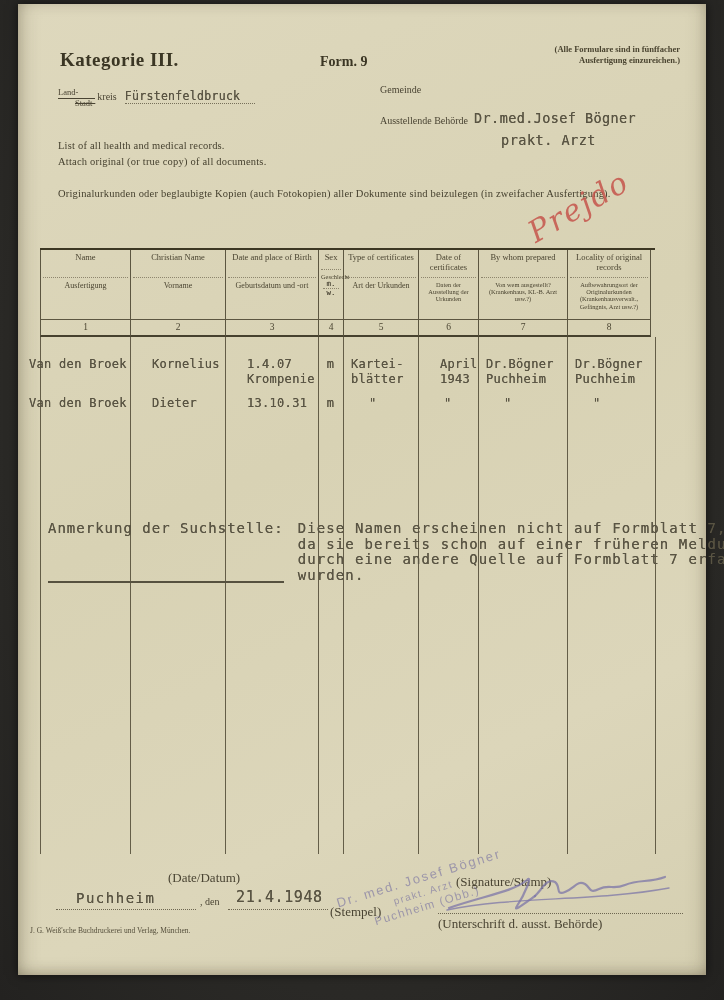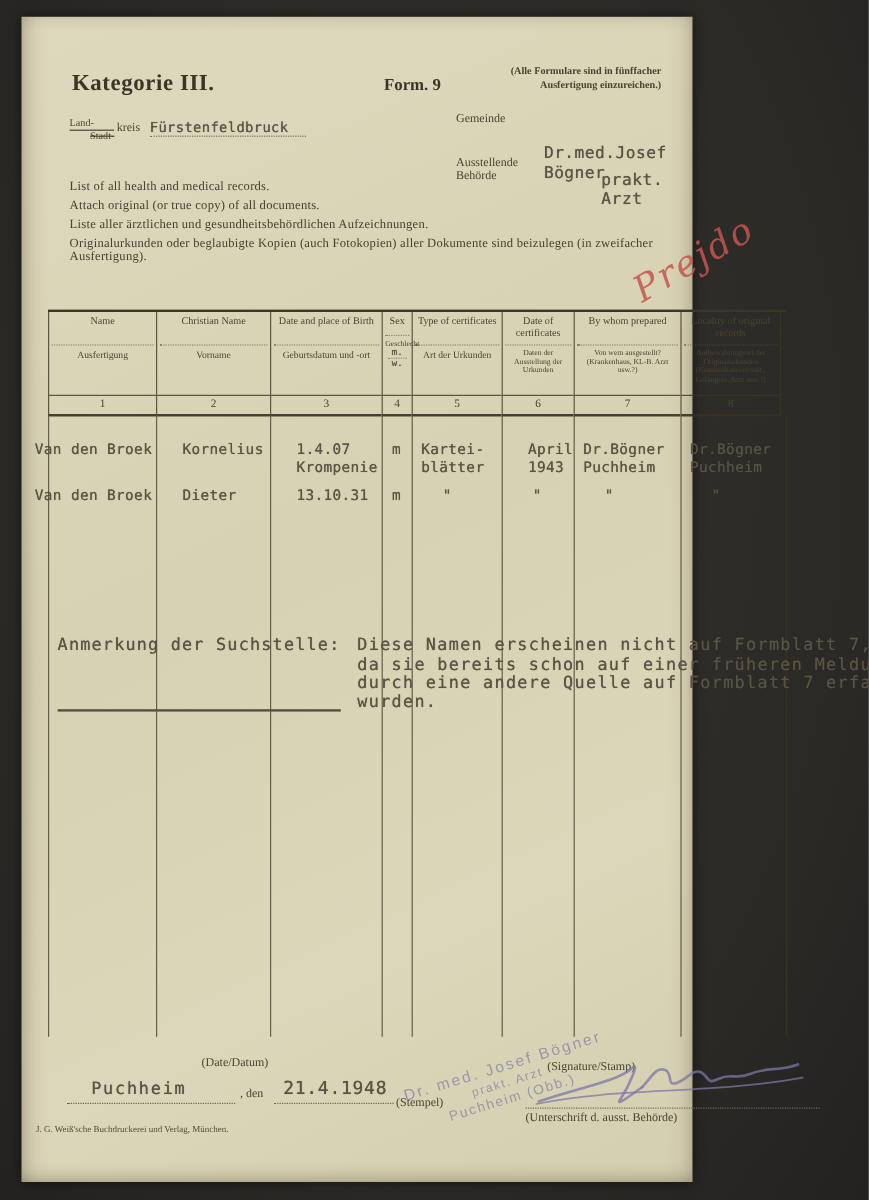--- a/index.html
+++ b/index.html
@@ -2,21 +2,21 @@
 <html><head>
 <meta charset="utf-8">
 <style>
   html,body{margin:0;padding:0;}
   body{
     width:724px;height:1000px;overflow:hidden;position:relative;
     background:radial-gradient(ellipse at 50% 40%, #343330 0%, #2a2926 70%, #232220 100%);
     font-family:"Liberation Serif","DejaVu Serif",serif;
   }
   .paper{
-    position:absolute;left:18px;top:14px;width:559px;height:971px;
+    position:absolute;left:18px;top:4px;width:688px;height:971px;
     background:linear-gradient(155deg,#ded8bd 0%,#d8d2b4 45%,#dcd6ba 75%,#d5cfb1 100%);
     box-shadow:inset 10px 0 22px -12px rgba(60,50,30,.45), inset -10px 0 22px -14px rgba(60,50,30,.4),
                inset 0 -8px 18px -10px rgba(60,50,30,.35), 0 0 10px rgba(0,0,0,.6);
   }
   .abs{position:absolute;}
   .typed{font-family:"DejaVu Sans Mono","Liberation Mono",monospace;color:#595443;
          text-shadow:0 0 .6px rgba(80,74,58,.85);}
   .dotted{border-bottom:1px dotted #77705a;}
   .strike{text-decoration:line-through;margin-left:17px;}
   
@@ -53,21 +53,21 @@
   .c-name{margin-left:-11px;}
   .pad{padding-left:22px;}
   .pad8{padding-left:8px;}
   .ctr{text-align:center;}
   .q{padding-left:26px;}
   
   .remark-label{font-size:14px;letter-spacing:1px;border-bottom:2px solid #56513f;
                 padding-bottom:2px;white-space:nowrap;}
   .remark-line{font-size:14px;line-height:15.5px;letter-spacing:1.1px;white-space:nowrap;}
   
-  .paren{font-size:10px;color:#4a4433;}
+  .paren{font-size:13px;color:#4a4433;}
   .dotline{border-bottom:1.5px dotted #6e6751;height:1px;}
   .sig-stamp{color:rgba(118,112,162,.62);text-align:center;transform:rotate(-17deg);
              font-family:"Liberation Sans","DejaVu Sans",sans-serif;}
   .sig-stamp .l1{font-size:13px;letter-spacing:2px;line-height:16px;}
   .sig-stamp .l2{font-size:10px;letter-spacing:1.5px;line-height:13px;}
   .sig-stamp .l3{font-size:11.5px;letter-spacing:1.5px;line-height:15px;}
   .imprint{font-size:7.5px;color:#544e3b;}
   .typed-lg{font-size:14px;letter-spacing:1.5px;}
 </style>
 </head>
@@ -95,21 +95,20 @@
     <span class="small-label">Gemeinde</span>
   </div>
   <div class="abs" style="left:362px;top:106px;display:flex;align-items:flex-end;">
     <span class="small-label">Ausstellende Behörde</span>
     <span class="typed" style="font-size:13.5px;letter-spacing:.4px;margin-left:6px;">Dr.med.Josef Bögner</span>
   </div>
   <div class="abs typed" style="left:483px;top:128px;font-size:13.5px;letter-spacing:.5px;">prakt. Arzt</div>
 
   <div class="abs instr" style="left:40px;top:136px;">List of all health and medical records.</div>
   <div class="abs instr" style="left:40px;top:152px;">Attach original (or true copy) of all documents.</div>
-  <div class="abs instr" style="left:40px;top:168px;">Liste aller ärztlichen und gesundheitsbehördlichen Aufzeichnungen.</div>
   <div class="abs instr" style="left:40px;top:184px;">Originalurkunden oder beglaubigte Kopien (auch Fotokopien) aller Dokumente sind beizulegen (in zweifacher Ausfertigung).</div>
 
 
   <div class="abs red-note" style="left:505px;top:185px;">Prejdo</div>
 
   <div class="abs tgrid thead" style="left:22px;top:244px;">
     <div class="hcell">
       <span class="en">Name</span>
       <span class="de">Ausfertigung</span>
     </div>

